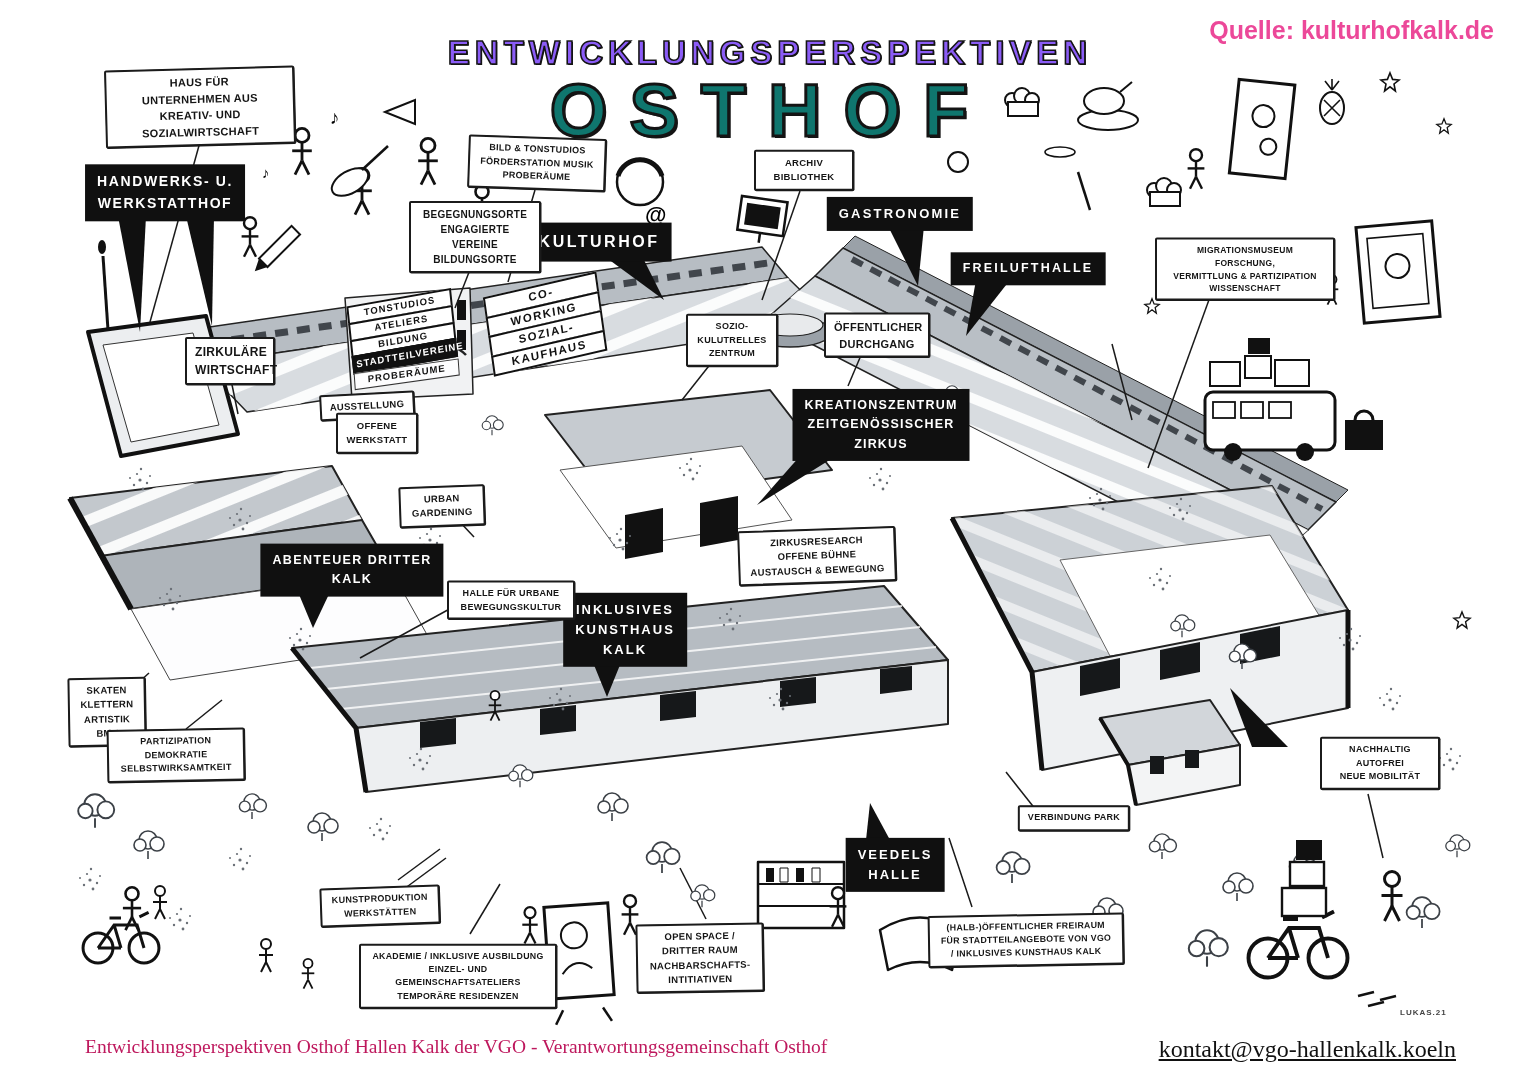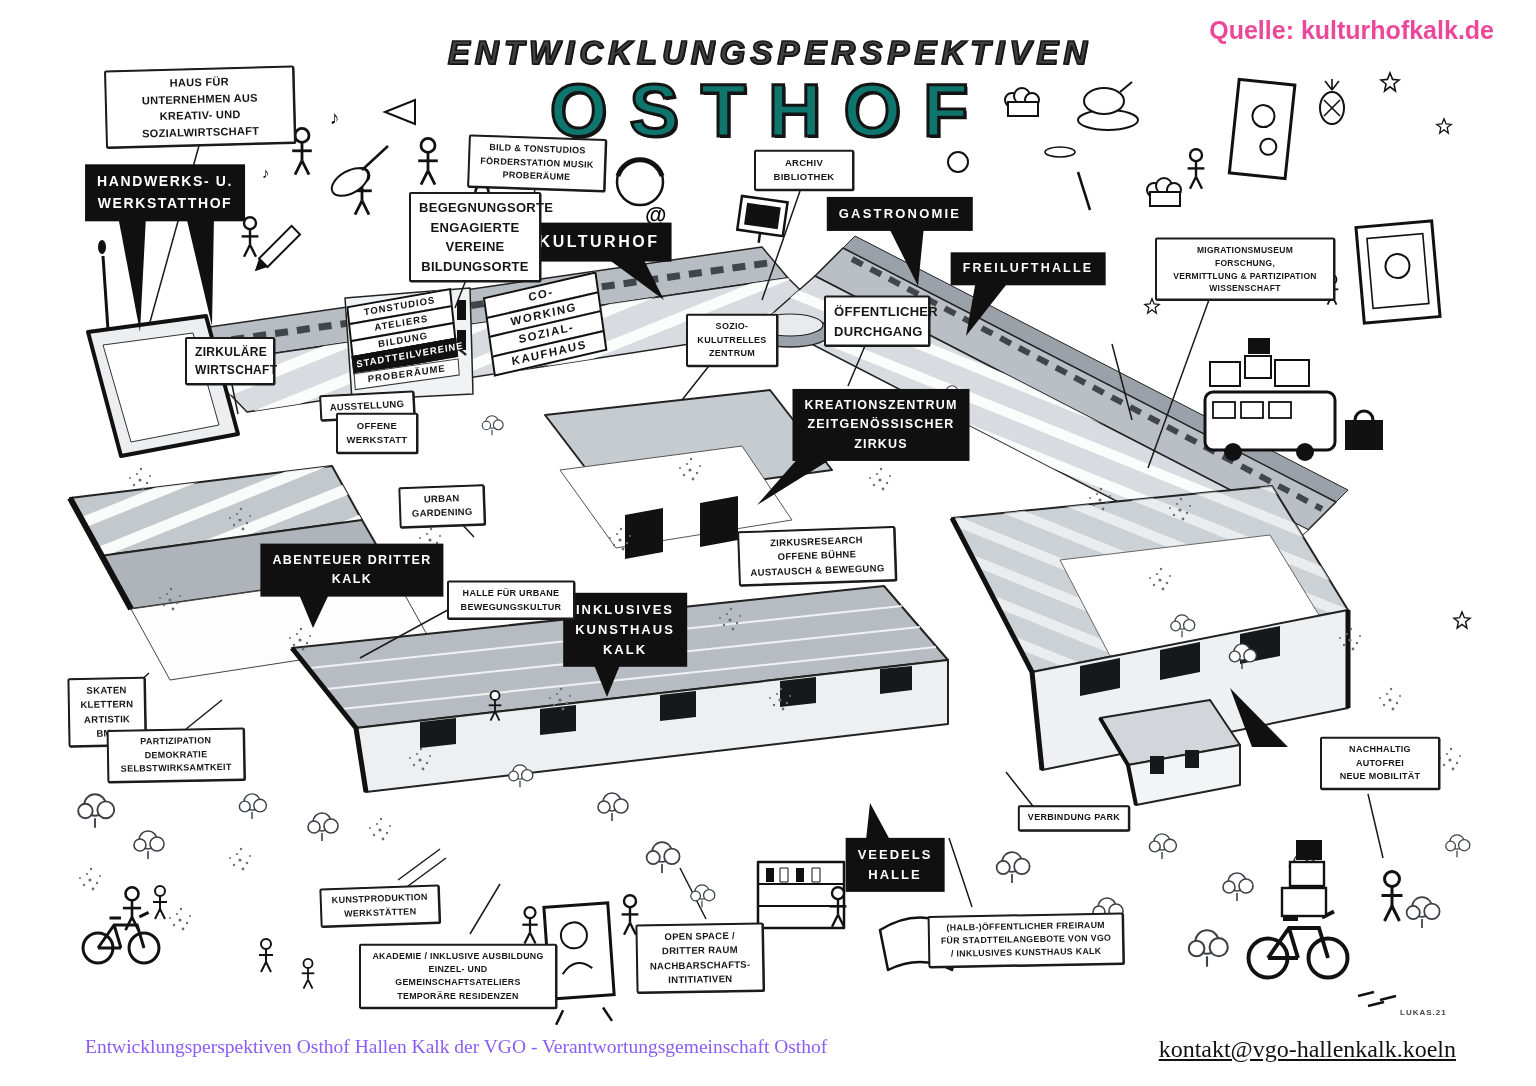--- a/index.html
+++ b/index.html
@@ -5,27 +5,27 @@
   html,body{margin:0;padding:0;background:#fff;}
   #canvas{position:relative;width:1536px;height:1086px;background:#fff;overflow:hidden;
           font-family:"Liberation Sans",sans-serif;}
   #art{position:absolute;left:0;top:0;z-index:1;}
   .sign{position:absolute;transform:translate(-50%,-50%);white-space:pre-line;text-align:center;z-index:3;}
   .sb{background:#101010;color:#fff;font-weight:700;letter-spacing:1.6px;line-height:1.55;
       padding:7px 12px;font-size:14px;}
   .sw{background:#fff;border:2px solid #1b1b1b;color:#151515;font-weight:700;letter-spacing:.3px;
       line-height:1.5;padding:4px 8px;font-size:9.5px;border-radius:2px;box-shadow:.5px .5px 0 #1b1b1b;}
   .title-wrap{position:absolute;left:770px;top:34px;transform:translateX(-50%);text-align:center;z-index:3;width:900px;}
-  .title-1{font-size:33px;font-weight:800;letter-spacing:5px;color:#404040;
-           -webkit-text-stroke:1.6px #141414;text-shadow:1px 1px 0 #141414;font-style:italic;}
+  .title-1{font-size:33px;font-weight:800;letter-spacing:5px;color:#8b5cf6;
+           -webkit-text-stroke:1.6px #141414;text-shadow:1px 1px 0 #141414;}
   .title-2{font-size:74px;font-weight:800;letter-spacing:22px;color:#0f766e;margin-top:-4px;
            -webkit-text-stroke:3px #141414;text-shadow:2px 2px 0 #141414;}
   .source{position:absolute;right:42px;top:16px;font-size:25px;font-weight:700;z-index:3;}
   .footer-l{position:absolute;left:85px;top:1036px;font-family:"Liberation Serif",serif;
-            font-size:19.5px;color:#8b5cf6;z-index:3;}
+            font-size:19.5px;color:#be185d;z-index:3;}
   .footer-r{position:absolute;right:80px;top:1036px;font-family:"Liberation Serif",serif;
             font-size:24px;color:#111;text-decoration:underline;z-index:3;}
   .sig{position:absolute;left:1400px;top:1008px;font-size:8px;letter-spacing:1px;color:#444;z-index:3;font-weight:700;}
   .facade{position:absolute;z-index:2;}
   .facade .row{border:2px solid #111;background:#fff;color:#111;font-weight:800;text-align:center;
                font-size:9.5px;letter-spacing:1px;padding:1px 2px;margin-bottom:-2px;line-height:1.35;}
   .facade .row.dark{background:#111;color:#fff;}
   .facade .row.plain{border:1.5px solid #333;background:rgba(255,255,255,.85);transform:rotate(2deg);margin-top:2px;}
   #facade-kulturhof{left:350px;top:297px;width:106px;transform:rotate(-6deg) skewY(-4deg);}
   #facade-coworking{left:487px;top:284px;width:116px;transform:rotate(-8deg) skewY(-5deg);}
@@ -395,30 +395,30 @@
 <div class="sign sb" style="left:895px;top:865px;font-size:13px;letter-spacing:2px">VEEDELS
 HALLE</div>
 
 <div class="sign sw" style="left:200px;top:107px;width:170px;font-size:11px;transform:translate(-50%,-50%) rotate(-1.5deg)">HAUS FÜR
 UNTERNEHMEN AUS
 KREATIV- UND
 SOZIALWIRTSCHAFT</div>
 <div class="sign sw" style="left:537px;top:163px;width:118px;font-size:9px;transform:translate(-50%,-50%) rotate(2deg)">BILD &amp; TONSTUDIOS
 FÖRDERSTATION MUSIK
 PROBERÄUME</div>
-<div class="sign sw" style="left:475px;top:237px;width:112px;font-size:13px">BEGEGNUNGSORTE
+<div class="sign sw" style="left:475px;top:237px;width:112px;font-size:10px">BEGEGNUNGSORTE
 ENGAGIERTE VEREINE
 BILDUNGSORTE</div>
 <div class="sign sw" style="left:804px;top:170px;width:80px;font-size:9.5px">ARCHIV
 BIBLIOTHEK</div>
 <div class="sign sw" style="left:1245px;top:269px;width:160px;font-size:8.5px">MIGRATIONSMUSEUM
 FORSCHUNG,
 VERMITTLUNG &amp; PARTIZIPATION
 WISSENSCHAFT</div>
-<div class="sign sw" style="left:877px;top:321px;width:86px;font-size:13px">ÖFFENTLICHER
+<div class="sign sw" style="left:877px;top:335px;width:86px;font-size:11px">ÖFFENTLICHER
 DURCHGANG</div>
 <div class="sign sw" style="left:732px;top:340px;width:72px;font-size:9px">SOZIO-
 KULUTRELLES
 ZENTRUM</div>
 <div class="sign sw" style="left:230px;top:361px;width:70px;font-size:12px">ZIRKULÄRE
 WIRTSCHAFT</div>
 <div class="sign sw" style="left:367px;top:406px;font-size:9.5px;transform:translate(-50%,-50%) rotate(-3deg)">AUSSTELLUNG</div>
 <div class="sign sw" style="left:377px;top:433px;width:62px;font-size:9.5px">OFFENE
 WERKSTATT</div>
 <div class="sign sw" style="left:442px;top:506px;width:66px;font-size:9.5px;transform:translate(-50%,-50%) rotate(-2deg)">URBAN

